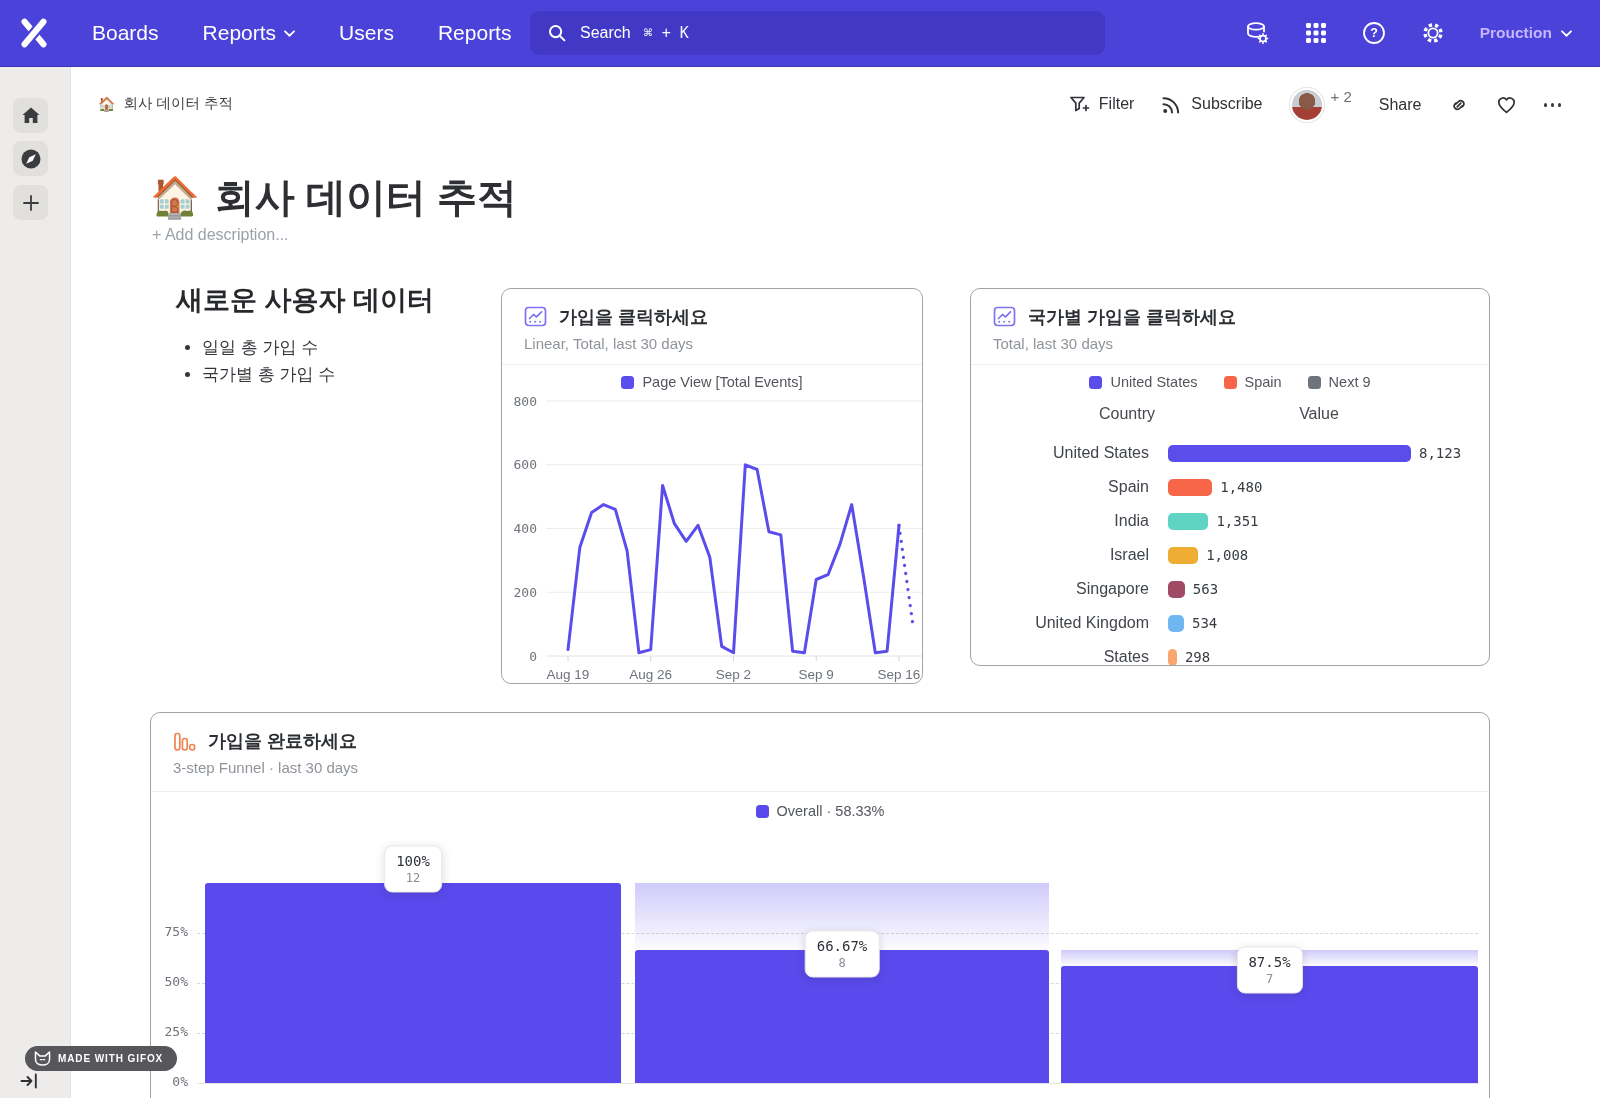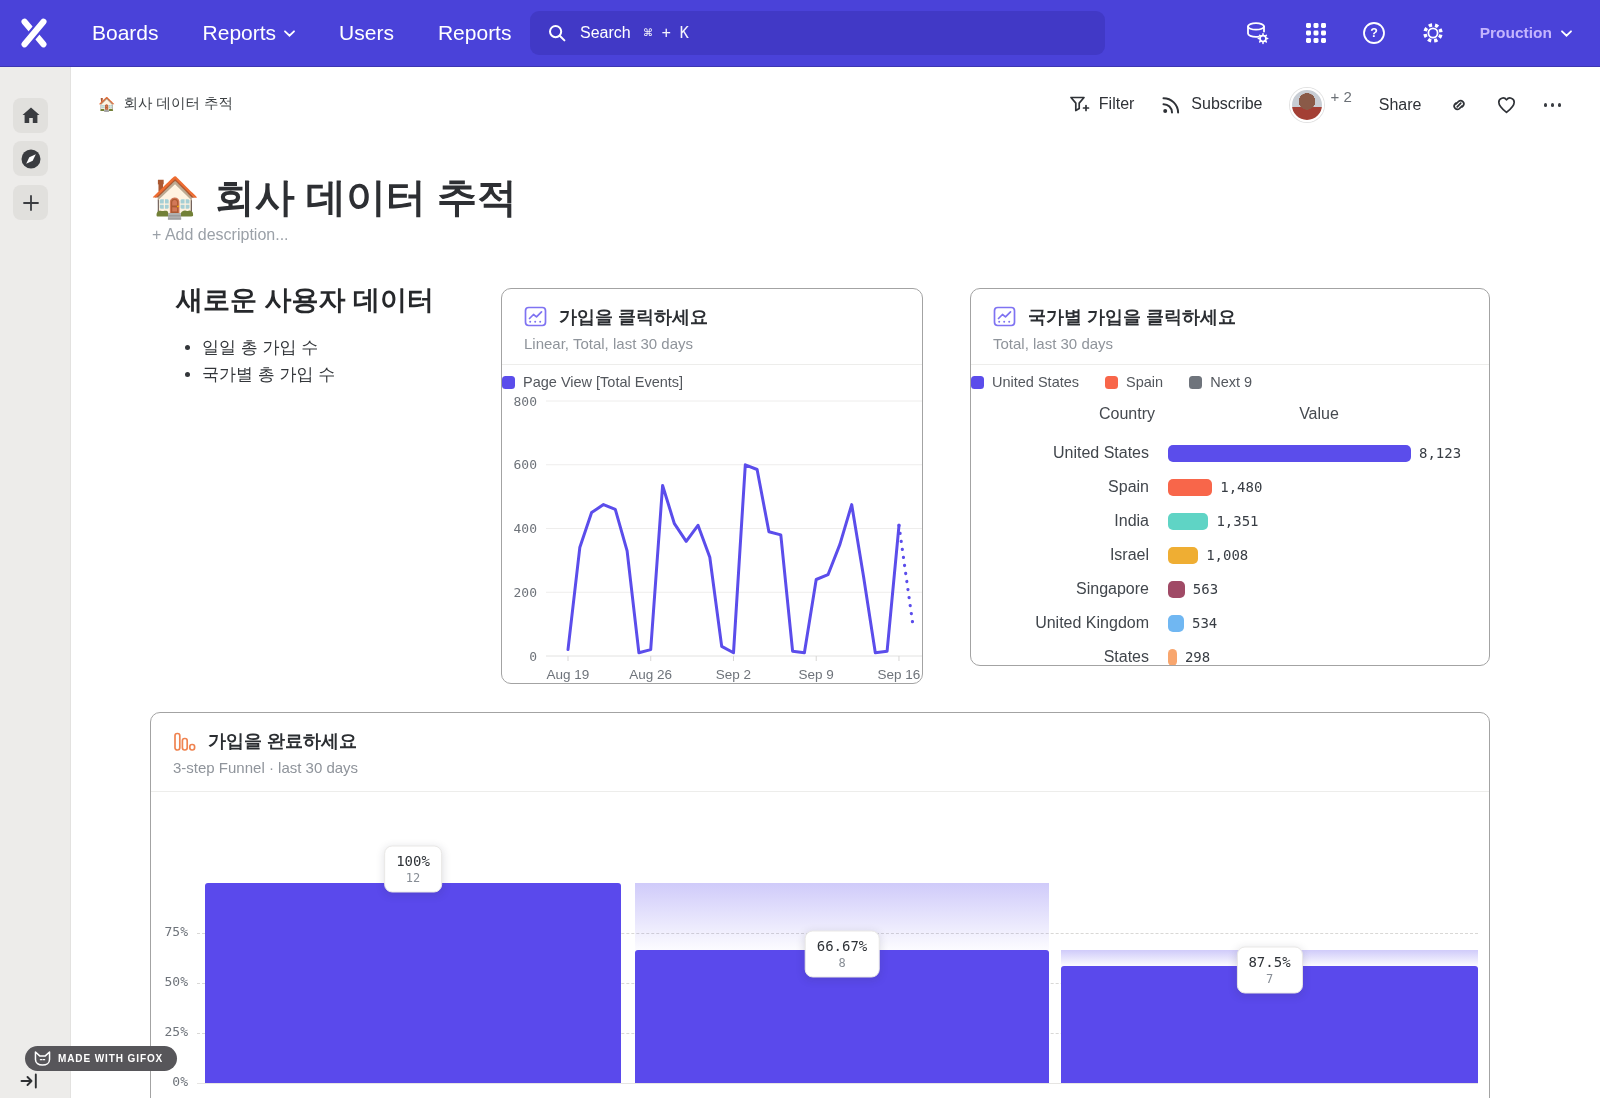--- a/index.html
+++ b/index.html
@@ -48,21 +48,21 @@
   
   .card{position:absolute;background:#fff;border:1px solid #a3a3a3;border-radius:10px;box-sizing:border-box;overflow:hidden;}
   #card-line{left:431px;top:222px;width:422px;height:396px;}
   #card-country{left:900px;top:222px;width:520px;height:378px;}
   #card-funnel{left:80px;top:646px;width:1340px;height:420px;}
   .card-head-icon{position:absolute;left:22px;top:16px;}
   .card-title{position:absolute;left:57px;top:16px;font-size:18px;font-weight:700;color:#2b2e32;white-space:nowrap;}
   .card-sub{position:absolute;left:22px;top:46px;font-size:15px;color:#8f949b;white-space:nowrap;}
   .card-div{position:absolute;left:0;right:0;top:75px;border-top:1px solid #ededeb;}
   #card-funnel .card-div{top:78px;}
-  .legend-row{position:absolute;left:0;right:0;display:flex;justify-content:flex-start;align-items:center;gap:26px;font-size:14.5px;color:#53575d;}
+  .legend-row{position:absolute;left:0;right:0;display:flex;justify-content:center;align-items:center;gap:26px;font-size:14.5px;color:#53575d;}
   #card-line .legend-row{top:85px;}
   #card-country .legend-row{top:85px;}
   #card-funnel .legend-row{top:90px;}
   .leg{display:flex;align-items:center;cursor:pointer;}
   .dot{width:13px;height:13px;border-radius:3.5px;display:inline-block;margin-right:8px;flex:none;}
 
   
   #line-chart{position:absolute;left:0;top:100px;}
   svg text.ax{font-size:13.5px;fill:#6e737a;font-family:"Liberation Sans",sans-serif;}
   svg text.mono{font-family:"DejaVu Sans Mono",monospace;font-size:13px;}
@@ -379,20 +379,26 @@
       <span class="card-head-icon">
         <svg width="24" height="26" viewBox="0 0 24 26">
           <rect x="2" y="4.5" width="4.8" height="16.5" rx="2.2" fill="none" stroke="#ef8350" stroke-width="1.7"></rect>
           <rect x="9.4" y="9.5" width="4.8" height="11.5" rx="2.2" fill="none" stroke="#ef8350" stroke-width="1.7"></rect>
           <rect x="16.8" y="15.5" width="4.8" height="5.5" rx="2.2" fill="none" stroke="#ef8350" stroke-width="1.7"></rect>
         </svg>
       </span>
       <span class="card-title">가입을 완료하세요</span>
       <span class="card-sub">3-step Funnel · last 30 days</span>
       <div class="card-div"></div>
+      <div class="legend-row">
+        <span class="leg">
+          <i class="dot" style="background: rgb(90, 73, 236);"></i>
+          <span>Overall · 58.33%</span>
+        </span>
+      </div>
       <div id="funnel-plot">
           <div class="fbase" style="top: 370px;"></div>
           <div class="fylab mono" style="top: 361px;">0%</div>
           <div class="fgrid" style="top: 320px;"></div>
           <div class="fylab mono" style="top: 311px;">25%</div>
           <div class="fgrid" style="top: 270px;"></div>
           <div class="fylab mono" style="top: 261px;">50%</div>
           <div class="fgrid" style="top: 220px;"></div>
           <div class="fylab mono" style="top: 211px;">75%</div>
           <div class="fbar" style="left: 54px; width: 416px; top: 170px; height: 200px; background: rgb(90, 73, 236);"></div>

